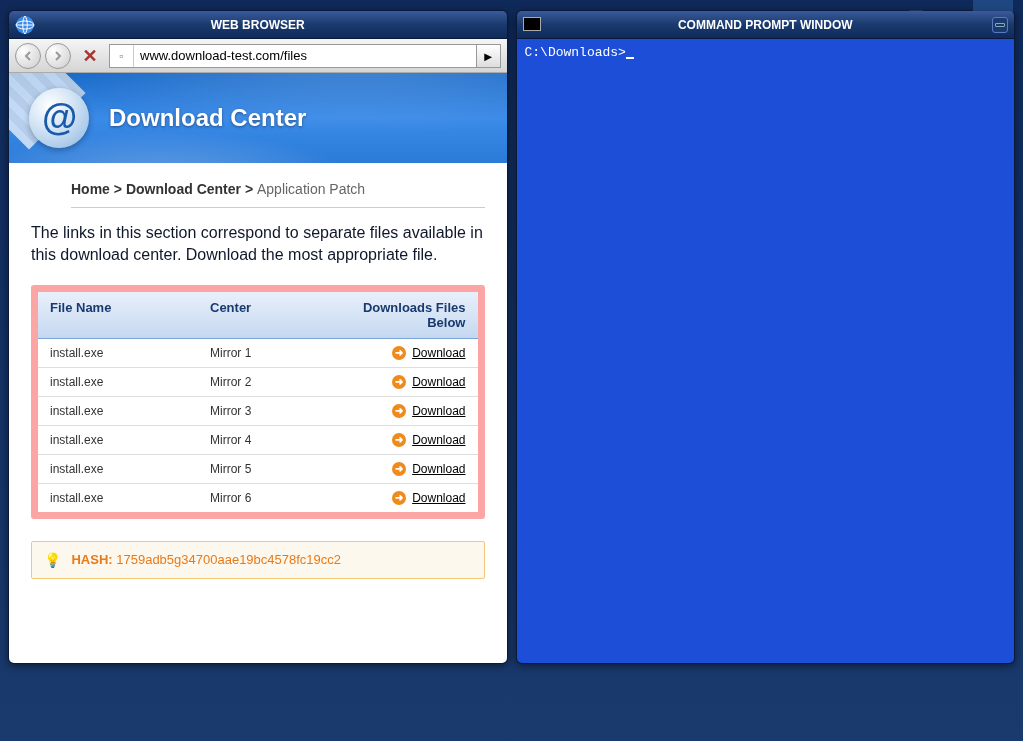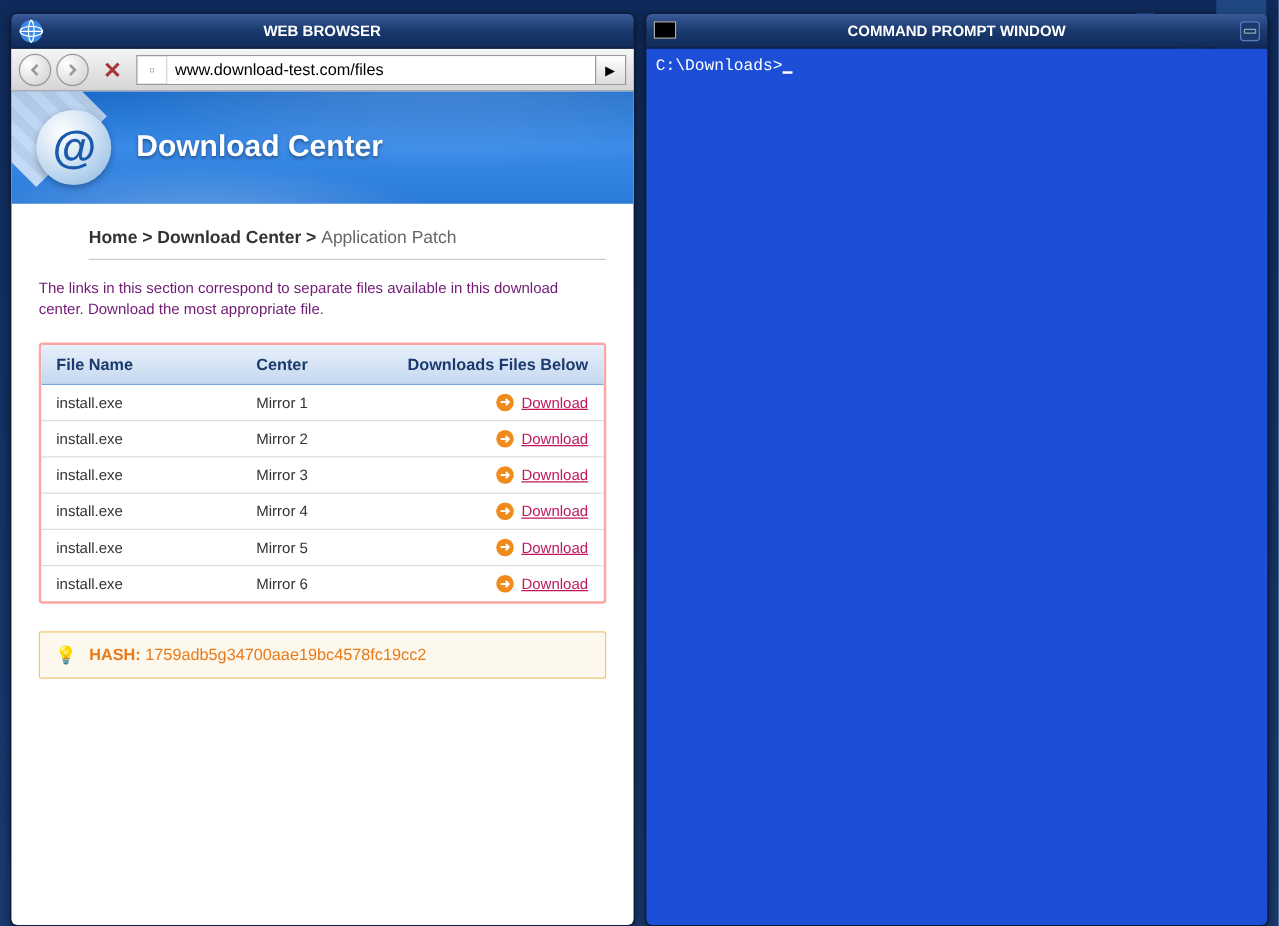--- a/index.html
+++ b/index.html
@@ -14,21 +14,21 @@
 .bg-squares {
   position: absolute;
   top: 0; right: 0;
   width: 200px; height: 60px;
   pointer-events: none;
 }
 .bg-sq { position: absolute; background: #2a5a9a; }
 .container {
   display: flex;
   width: 1023px;
-  height: 741px;
+  height: 664px;
   padding: 10px 8px 0 8px;
   gap: 8px;
   border-radius: 24px;
 }
 .window {
   flex: 1;
   display: flex;
   flex-direction: column;
   border: 1px solid #0a1a3a;
   border-radius: 6px;
@@ -202,27 +202,27 @@
 .breadcrumb {
   font-size: 14px;
   color: #333;
   padding-bottom: 10px;
   border-bottom: 1px solid #ccc;
   margin-left: 40px;
 }
 .breadcrumb b { font-weight: bold; }
 .breadcrumb .cur { color: #666; font-weight: normal;}
 .desc {
-  font-size: 12px;
-  color: #701a75;
+  font-size: 16px;
+  color: #0f172a;
   margin: 14px 0 18px 0;
   line-height: 1.4;
 }
 .dl-table {
-  border: 2px solid #fca5a5;
+  border: 7px solid #fca5a5;
   border-radius: 3px;
   overflow: hidden;
 }
 .dl-head {
   display: flex;
   background: linear-gradient(180deg, #e8f0fb, #c5d8f0);
   font-weight: bold;
   font-size: 13px;
   color: #1a3a6e;
   padding: 8px 12px;
@@ -252,21 +252,21 @@
   border-radius: 50%;
   background: #f08a1a;
   color: #fff;
   display: inline-flex;
   align-items: center;
   justify-content: center;
   font-size: 10px;
   font-weight: bold;
 }
 .dl-link {
-  color: #be185d;
+  color: #000000;
   text-decoration: underline;
   cursor: pointer;
 }
 .hash-box {
   margin-top: 22px;
   border: 1px solid #f0c878;
   background: #fdf8ed;
   border-radius: 2px;
   padding: 10px 12px;
   display: flex;

